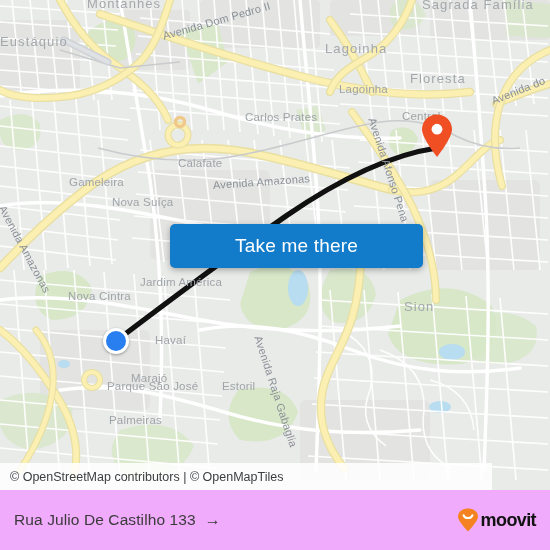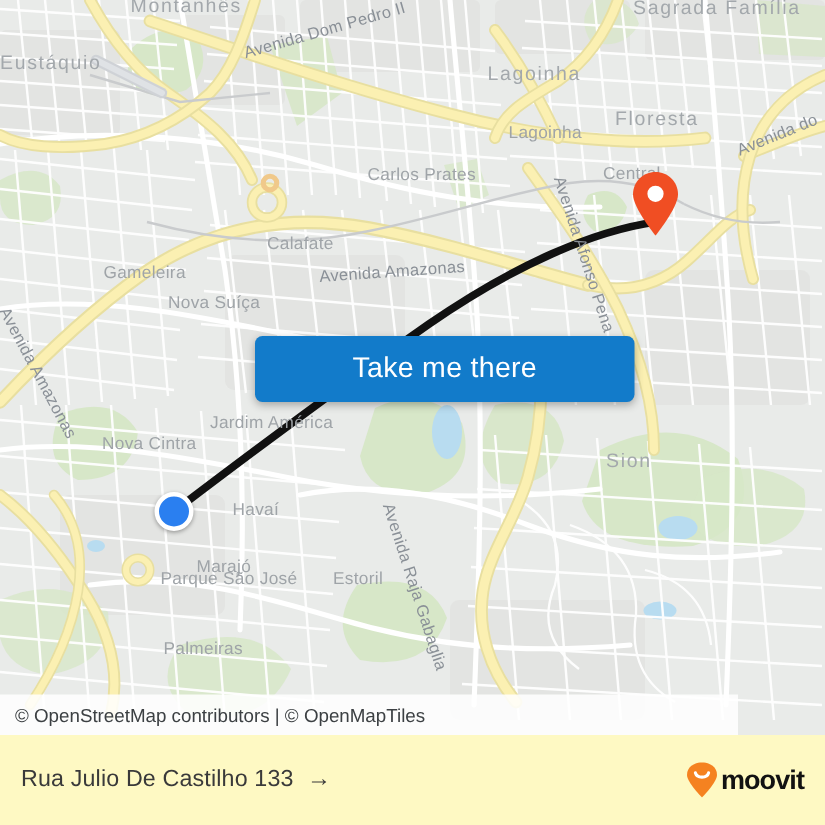--- a/index.html
+++ b/index.html
@@ -120,21 +120,21 @@
     font-family: "Liberation Sans", sans-serif;
   }
 
   
   #footer {
     position: absolute;
     left: 0;
     top: 490px;
     width: 550px;
     height: 60px;
-    background: #fef9c3;
+    background: #f0abfc;
     display: flex;
     align-items: center;
     box-sizing: border-box;
     padding: 0 14px 0 14px;
   }
   #trip-summary {
     display: flex;
     align-items: center;
     flex: 1 1 auto;
     font-size: 15.5px;
@@ -348,21 +348,21 @@
     <div class="map-label lbl-place" style="left:178px; top:157px;">Calafate</div>
     <div class="map-label lbl-place" style="left:69px; top:176px;">Gameleira</div>
     <div class="map-label lbl-place" style="left:112px; top:196px;">Nova Suíça</div>
     <div class="map-label lbl-place" style="left:140px; top:276px;">Jardim América</div>
     <div class="map-label lbl-place" style="left:52px; top:290px;margin-left:16px;">Nova Cintra</div>
     <div class="map-label lbl-place-lg" style="left:404px; top:299px;">Sion</div>
     <div class="map-label lbl-place" style="left:155px; top:334px;">Havaí</div>
     <div class="map-label lbl-place" style="left:131px; top:357px;margin-top:15px;">Marajó</div>
     <div class="map-label lbl-place" style="left:222px; top:380px;">Estoril</div>
     <div class="map-label lbl-place" style="left:107px; top:380px;">Parque São José</div>
-    <div class="map-label lbl-place" style="left:109px; top:414px;margin-top:13px;">Palmeiras</div>
+    <div class="map-label lbl-place" style="left:109px; top:414px;">Palmeiras</div>
 
     <div class="map-label lbl-road" style="left:163px; top:30px; transform:rotate(-16deg); transform-origin:left center;">Avenida Dom Pedro II</div>
     <div class="map-label lbl-road" style="left:213px; top:179px; transform:rotate(-4deg); transform-origin:left center;">Avenida Amazonas</div>
     <div class="map-label lbl-road" style="left:2px; top:200px; transform:rotate(62deg); transform-origin:left center;">Avenida Amazonas</div>
     <div class="map-label lbl-road" style="left:372px; top:112px; transform:rotate(72deg); transform-origin:left center;">Avenida Afonso Pena</div>
     <div class="map-label lbl-road" style="left:492px; top:95px; transform:rotate(-22deg); transform-origin:left center;">Avenida do</div>
     <div class="map-label lbl-road" style="left:258px; top:330px; transform:rotate(72deg); transform-origin:left center;">Avenida Raja Gabaglia</div>
 
     <div id="origin-dot"></div>
 

